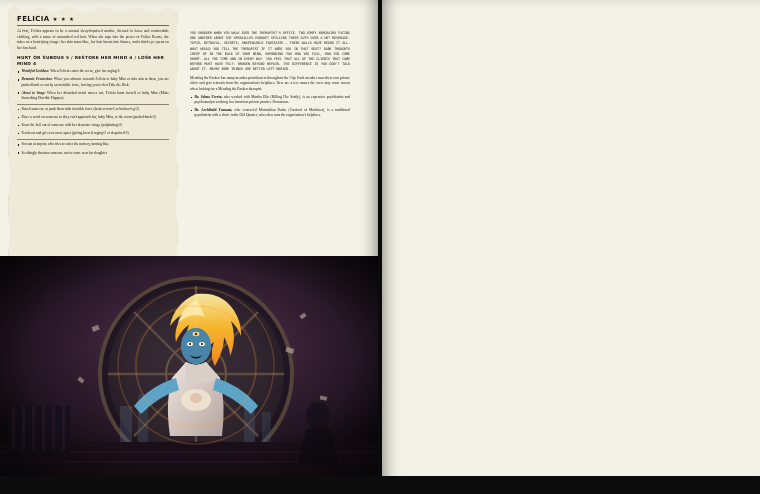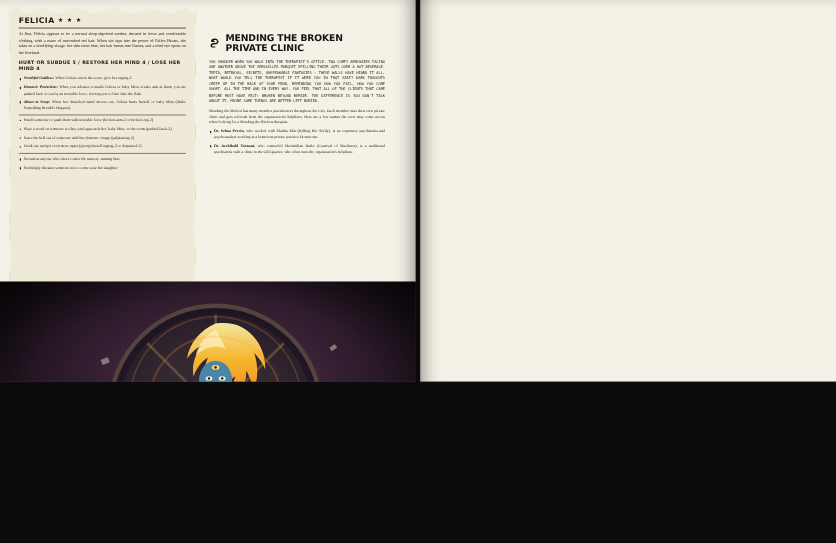--- a/index.html
+++ b/index.html
@@ -1,17 +1,17 @@
 <!DOCTYPE html>
 <html><head>
 <meta charset="utf-8">
 <style>
   html,body{margin:0;padding:0;background:#0c0c0c;}
   body{font-family:"Liberation Serif",serif;}
-  .spread{position:relative;width:760px;height:347px;background:#111;overflow:hidden;}
+  .spread{position:relative;width:760px;height:476px;background:#111;overflow:hidden;}
   .page{position:absolute;top:0;height:494px;background:#f4f1e6;}
   .page-left{left:0;width:378px;}
   .page-right{left:382px;width:378px;}
   .gutter{position:absolute;left:378px;top:0;width:4px;height:494px;background:#0a0a0a;}
   .page-left{box-shadow:inset -10px 0 18px -10px rgba(0,0,0,.55);}
   .page-right{box-shadow:inset 10px 0 18px -10px rgba(0,0,0,.55);}
 
   
   .body-txt{font-size:3.6px;line-height:1.42;color:#191512;text-align:justify;
             font-family:"Liberation Serif",serif;}
@@ -101,32 +101,20 @@
         </ul>
         <div class="f-sep"></div>
         <ul class="bul f-list">
           <li>Scream at anyone who tries to enter the nursery, turning blue</li>
           <li>Seethingly threaten someone not to come near her daughter</li>
         </ul>
       </div>
     </div>
 
     <div class="lp-col">
-      <div class="chap-head">
-        <span class="snake-icon">
-          <svg width="11" height="11" viewBox="0 0 24 24">
-            <path d="M3 16c0-4 4-5 7-5s6-1 6-3-2-3-4-3-3 1-3 2h3l-1 2H6c-1 0-2-1-2-2 0-3 3-5 7-5s8 2 8 6-4 6-8 6-5 1-5 2 1 2 3 2h4l-1 2H8c-3 0-5-1-5-4z" fill="#15110e"></path>
-            <circle cx="17.5" cy="5.6" r="0.9" fill="#f4f1e6"></circle>
-          </svg>
-        </span>
-        <div class="chap-title">
-          <div>MENDING THE BROKEN</div>
-          <div>PRIVATE CLINIC</div>
-        </div>
-      </div>
 
       <div class="tw">YOU SHUDDER WHEN YOU WALK INTO THE THERAPIST'S OFFICE. TWO COMFY ARMCHAIRS FACING ONE ANOTHER ABOVE THE VERSAILLES PARQUET SPILLING THEIR GUTS OVER A HOT BEVERAGE. TEPID, BETRAYAL, SECRETS, UNSPEAKABLE FANTASIES — THESE WALLS HAVE HEARD IT ALL. WHAT WOULD YOU TELL THE THERAPIST IF IT WERE YOU IN THAT SEAT? DARK THOUGHTS CREEP UP IN THE BACK OF YOUR MIND, REMINDING YOU HOW YOU FAIL, HOW YOU COME SHORT. ALL THE TIME AND IN EVERY WAY. YOU FEEL THAT ALL OF THE CLIENTS THAT CAME BEFORE MUST HAVE FELT: BROKEN BEYOND REPAIR. THE DIFFERENCE IS YOU DON'T TALK ABOUT IT. MAYBE SOME THINGS ARE BETTER LEFT BURIED.</div>
 
       <div class="body-txt">
         <p>Mending the Broken has many member practitioners throughout the City. Each member runs their own private clinic and gets referrals from the organization's helplines. Here are a few names the crew may come across when looking for a Mending the Broken therapist.</p>
       </div>
 
       <ul class="bul">
         <li>
           <b>Dr. Selma Perrin,</b><span> who worked with Martha Elin (Killing Her Softly), is an expensive psychiatrist and psychoanalyst working in a luxurious private practice Downtown.</span>

